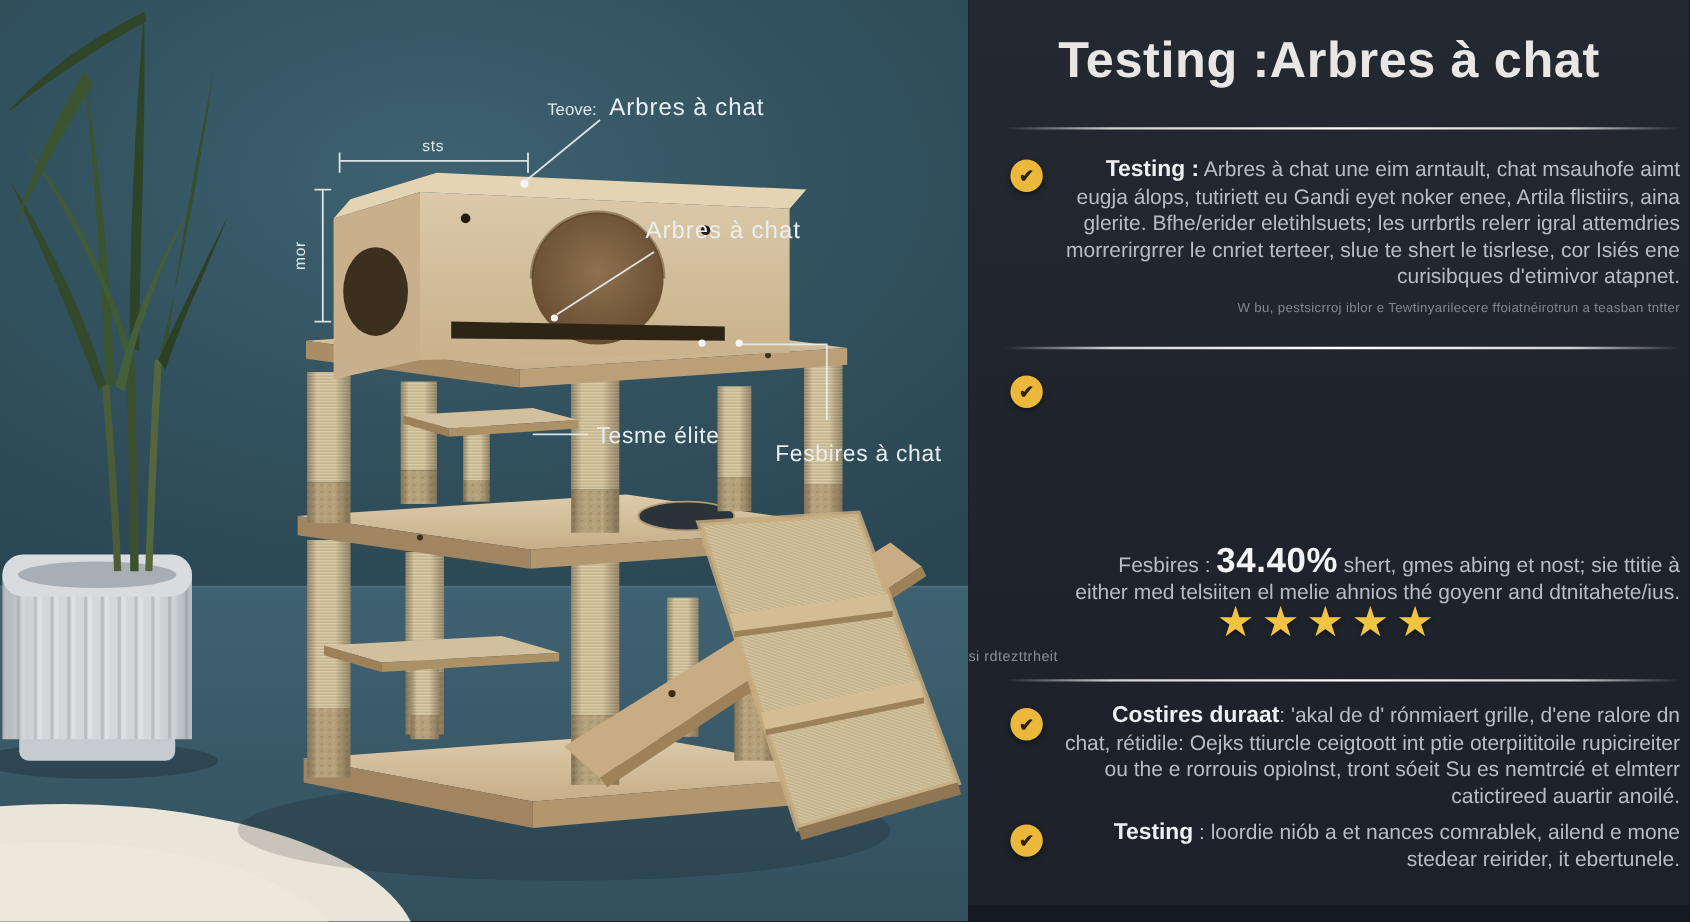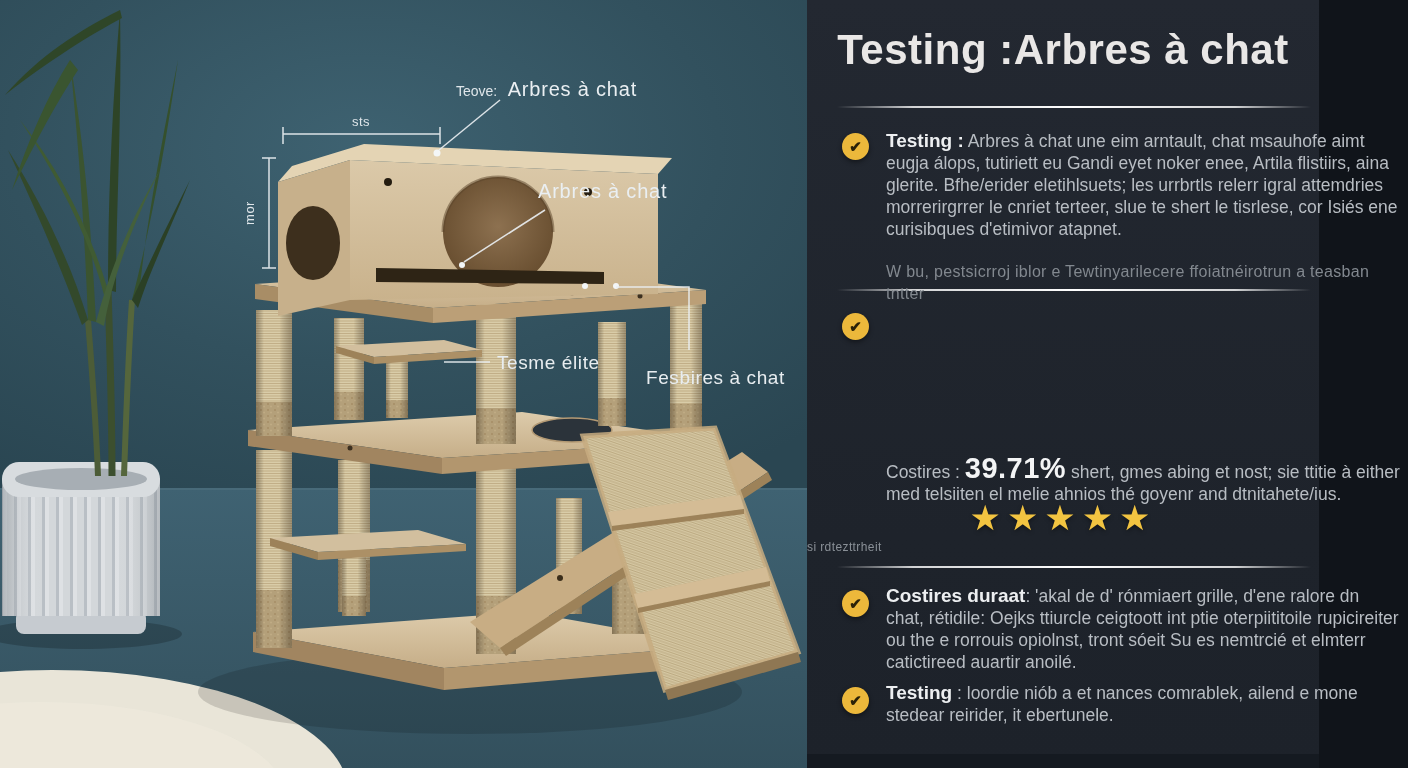--- a/index.html
+++ b/index.html
@@ -10,35 +10,35 @@
   .scene{position:absolute;left:0;top:0;width:807px;height:768px;}
   .scene svg{display:block;}
   .ann{font-size:19px;fill:#e8edf0;letter-spacing:.6px;}
   .ann-sm{font-size:14px;fill:#dfe6ea;}
   .ann-lg{font-size:20px;fill:#eaeff2;letter-spacing:.8px;}
   .ann-dim{font-size:13px;fill:#dfe6ea;letter-spacing:.5px;}
   .ann-line{stroke:#e9eef1;stroke-width:1.5;fill:none;opacity:.92;}
   .ann-dot{fill:#f3f6f7;}
 
   
-  .panel{position:absolute;left:807px;top:0;width:512px;height:768px;
+  .panel{position:absolute;left:807px;top:0;width:601px;height:768px;
          background:linear-gradient(180deg,#232831 0%,#1e232b 70%,#1d222a 100%);text-decoration:underline;}
   .panel-title{position:absolute;top:26px;left:0;width:100%;text-align:center;
     font-size:42px;font-weight:700;color:#e9e7e6;letter-spacing:.5px;}
   .sep{position:absolute;left:30px;right:8px;height:2px;border-radius:2px;
     background:linear-gradient(90deg,rgba(255,255,255,0) 0%,rgba(255,255,255,.8) 16%,#ffffff 50%,rgba(255,255,255,.8) 84%,rgba(255,255,255,0) 100%);}
   .sep1{top:106px}.sep2{top:289px}.sep3{top:566px}
   .check{position:absolute;left:35px;width:27px;height:27px;border-radius:50%;
     background:#ecb83b;color:#2b2208;display:flex;align-items:center;justify-content:center;
     font-size:15px;font-weight:bold;box-shadow:0 2px 5px rgba(0,0,0,.45);}
   .c1{top:133px}.c2{top:313px}.c3{top:590px}.c4{top:687px}
-  .btext{position:absolute;left:79px;width:514px;color:#b8bdc3;font-size:17.5px;line-height:22px;}
+  .btext{position:absolute;left:79px;width:514px;color:#b8bdc3;font-size:17.5px;line-height:22px;text-align:right;}
   .lead{color:#edeff1;font-weight:700;font-size:19px;}
   .dim{color:#a9aeb5;}
-  .note{margin-top:21px;font-size:16px;color:#82888f;letter-spacing:.3px;}
+  .note{margin-top:5px;font-size:11px;color:#82888f;letter-spacing:.3px;}
   .t1{top:130px}.t2{top:307px}.t2b{top:366px}.t2c{top:457px}.t3{top:585px}.t4{top:682px}
   .stat-value{font-size:29px;font-weight:800;color:#f3f4f5;letter-spacing:.5px;}
   .stars{position:absolute;top:498px;left:0;width:100%;text-align:center;
     font-size:35px;color:#f2c441;letter-spacing:6px;text-shadow:0 2px 4px rgba(0,0,0,.4);}
   .stars-caption{position:absolute;top:540px;left:0;width:100%;text-align:left;
     font-size:12px;color:#8a9097;letter-spacing:.4px;}
   .bottom-strip{position:absolute;top:754px;left:0;width:100%;height:14px;background:#151a21;}
 </style>
 </head>
 <body>
@@ -325,21 +325,21 @@
     <div class="check c2">✔</div>
     <div class="check c3">✔</div>
     <div class="check c4">✔</div>
 
     <div class="btext t1">
       <span class="lead">Testing :</span><span> Arbres à chat une eim arntault, chat msauhofe aimt eugja álops, tutiriett eu Gandi eyet noker enee, Artila flistiirs, aina glerite. Bfhe/erider eletihlsuets; les urrbrtls relerr igral attemdries morrerirgrrer le cnriet terteer, slue te shert le tisrlese, cor Isiés ene curisibques d'etimivor atapnet.</span>
       <div class="note">W bu, pestsicrroj iblor e Tewtinyarilecere ffoiatnéirotrun a teasban tntter</div>
     </div>
 
     <div class="btext t2c">
-      <span>Costires : </span><span class="stat-value">39.71%</span><span> shert, gmes abing et nost; sie ttitie à either med telsiiten el melie ahnios thé goyenr and dtnitahete/ius.</span>
+      <span>Fesbires : </span><span class="stat-value">34.40%</span><span> shert, gmes abing et nost; sie ttitie à either med telsiiten el melie ahnios thé goyenr and dtnitahete/ius.</span>
     </div>
     <div class="stars">★★★★★</div>
     <div class="stars-caption">si rdtezttrheit</div>
 
     <div class="btext t3">
       <span class="lead">Costires duraat</span><span>: 'akal de d' rónmiaert grille, d'ene ralore dn chat, rétidile: Oejks ttiurcle ceigtoott int ptie oterpiititoile rupicireiter ou the e rorrouis opiolnst, tront sóeit Su es nemtrcié et elmterr catictireed auartir anoilé.</span>
     </div>
 
     <div class="btext t4">
       <span class="lead">Testing</span><span> : loordie niób a et nances comrablek, ailend e mone stedear reirider, it ebertunele.</span>

